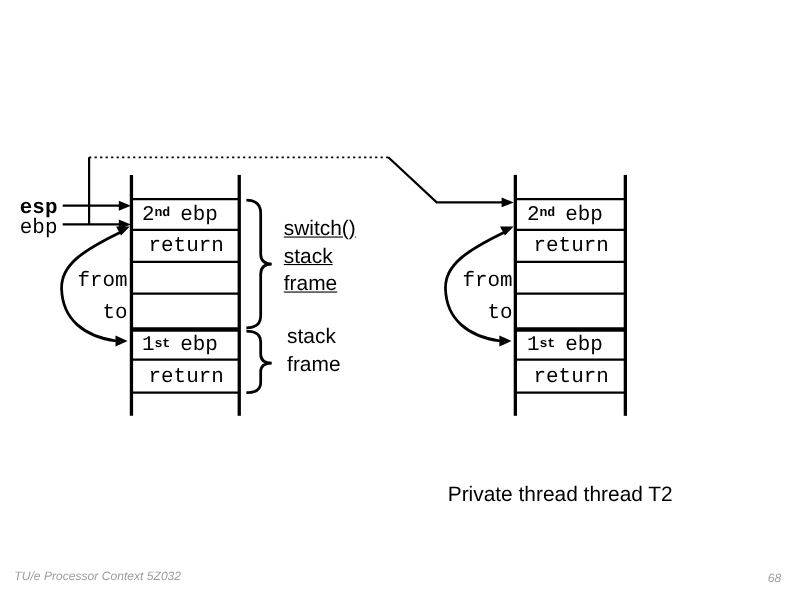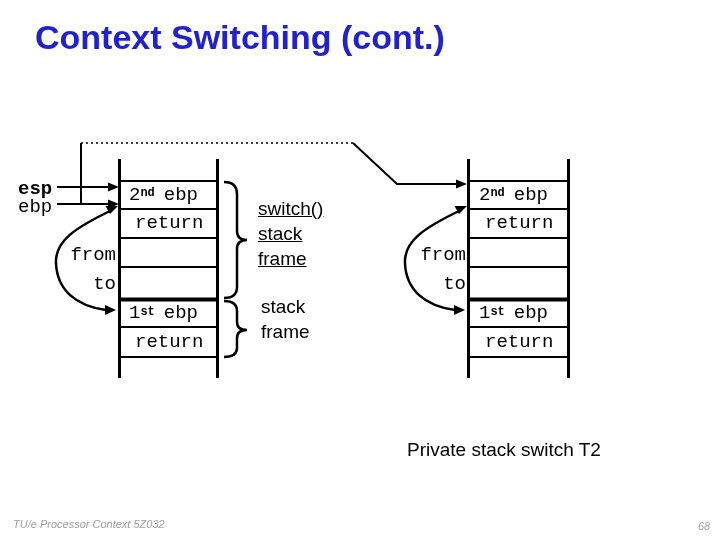--- a/index.html
+++ b/index.html
@@ -20,21 +20,20 @@
   .footer-left{position:absolute;left:13px;top:518px;font-size:11px;font-style:italic;
                color:#9e9e9e;white-space:nowrap;}
   .footer-right{position:absolute;left:698px;top:520px;font-size:11px;font-style:italic;
                 color:#9e9e9e;}
 </style>
 </head>
 <body>
 
 <div class="slide">
 
-  <div class="title">Context Switching (cont.)</div>
 
   <svg class="overlay" viewBox="0 0 720 540" xmlns="http://www.w3.org/2000/svg">
     <g stroke="#000" fill="none">
 
       <g stroke-width="3">
         <line x1="119.5" y1="159" x2="119.5" y2="378"></line>
         <line x1="217.5" y1="159" x2="217.5" y2="378"></line>
       </g>
 
       <g stroke-width="2">
@@ -149,18 +148,18 @@
   <div class="bracelabel" style="left:258px;top:196px;text-decoration:underline;">
     <div>switch()</div>
     <div>stack</div>
     <div>frame</div>
   </div>
   <div class="bracelabel" style="left:261px;top:294px;">
     <div>stack</div>
     <div>frame</div>
   </div>
 
-  <div class="caption" style="left:407px;">Private stack switch T2</div>
+  <div class="caption" style="left:407px;">Private thread thread T2</div>
 
   <div class="footer-left">TU/e Processor Context 5Z032</div>
   <div class="footer-right">68</div>
 
 </div>
 
 </body></html>

